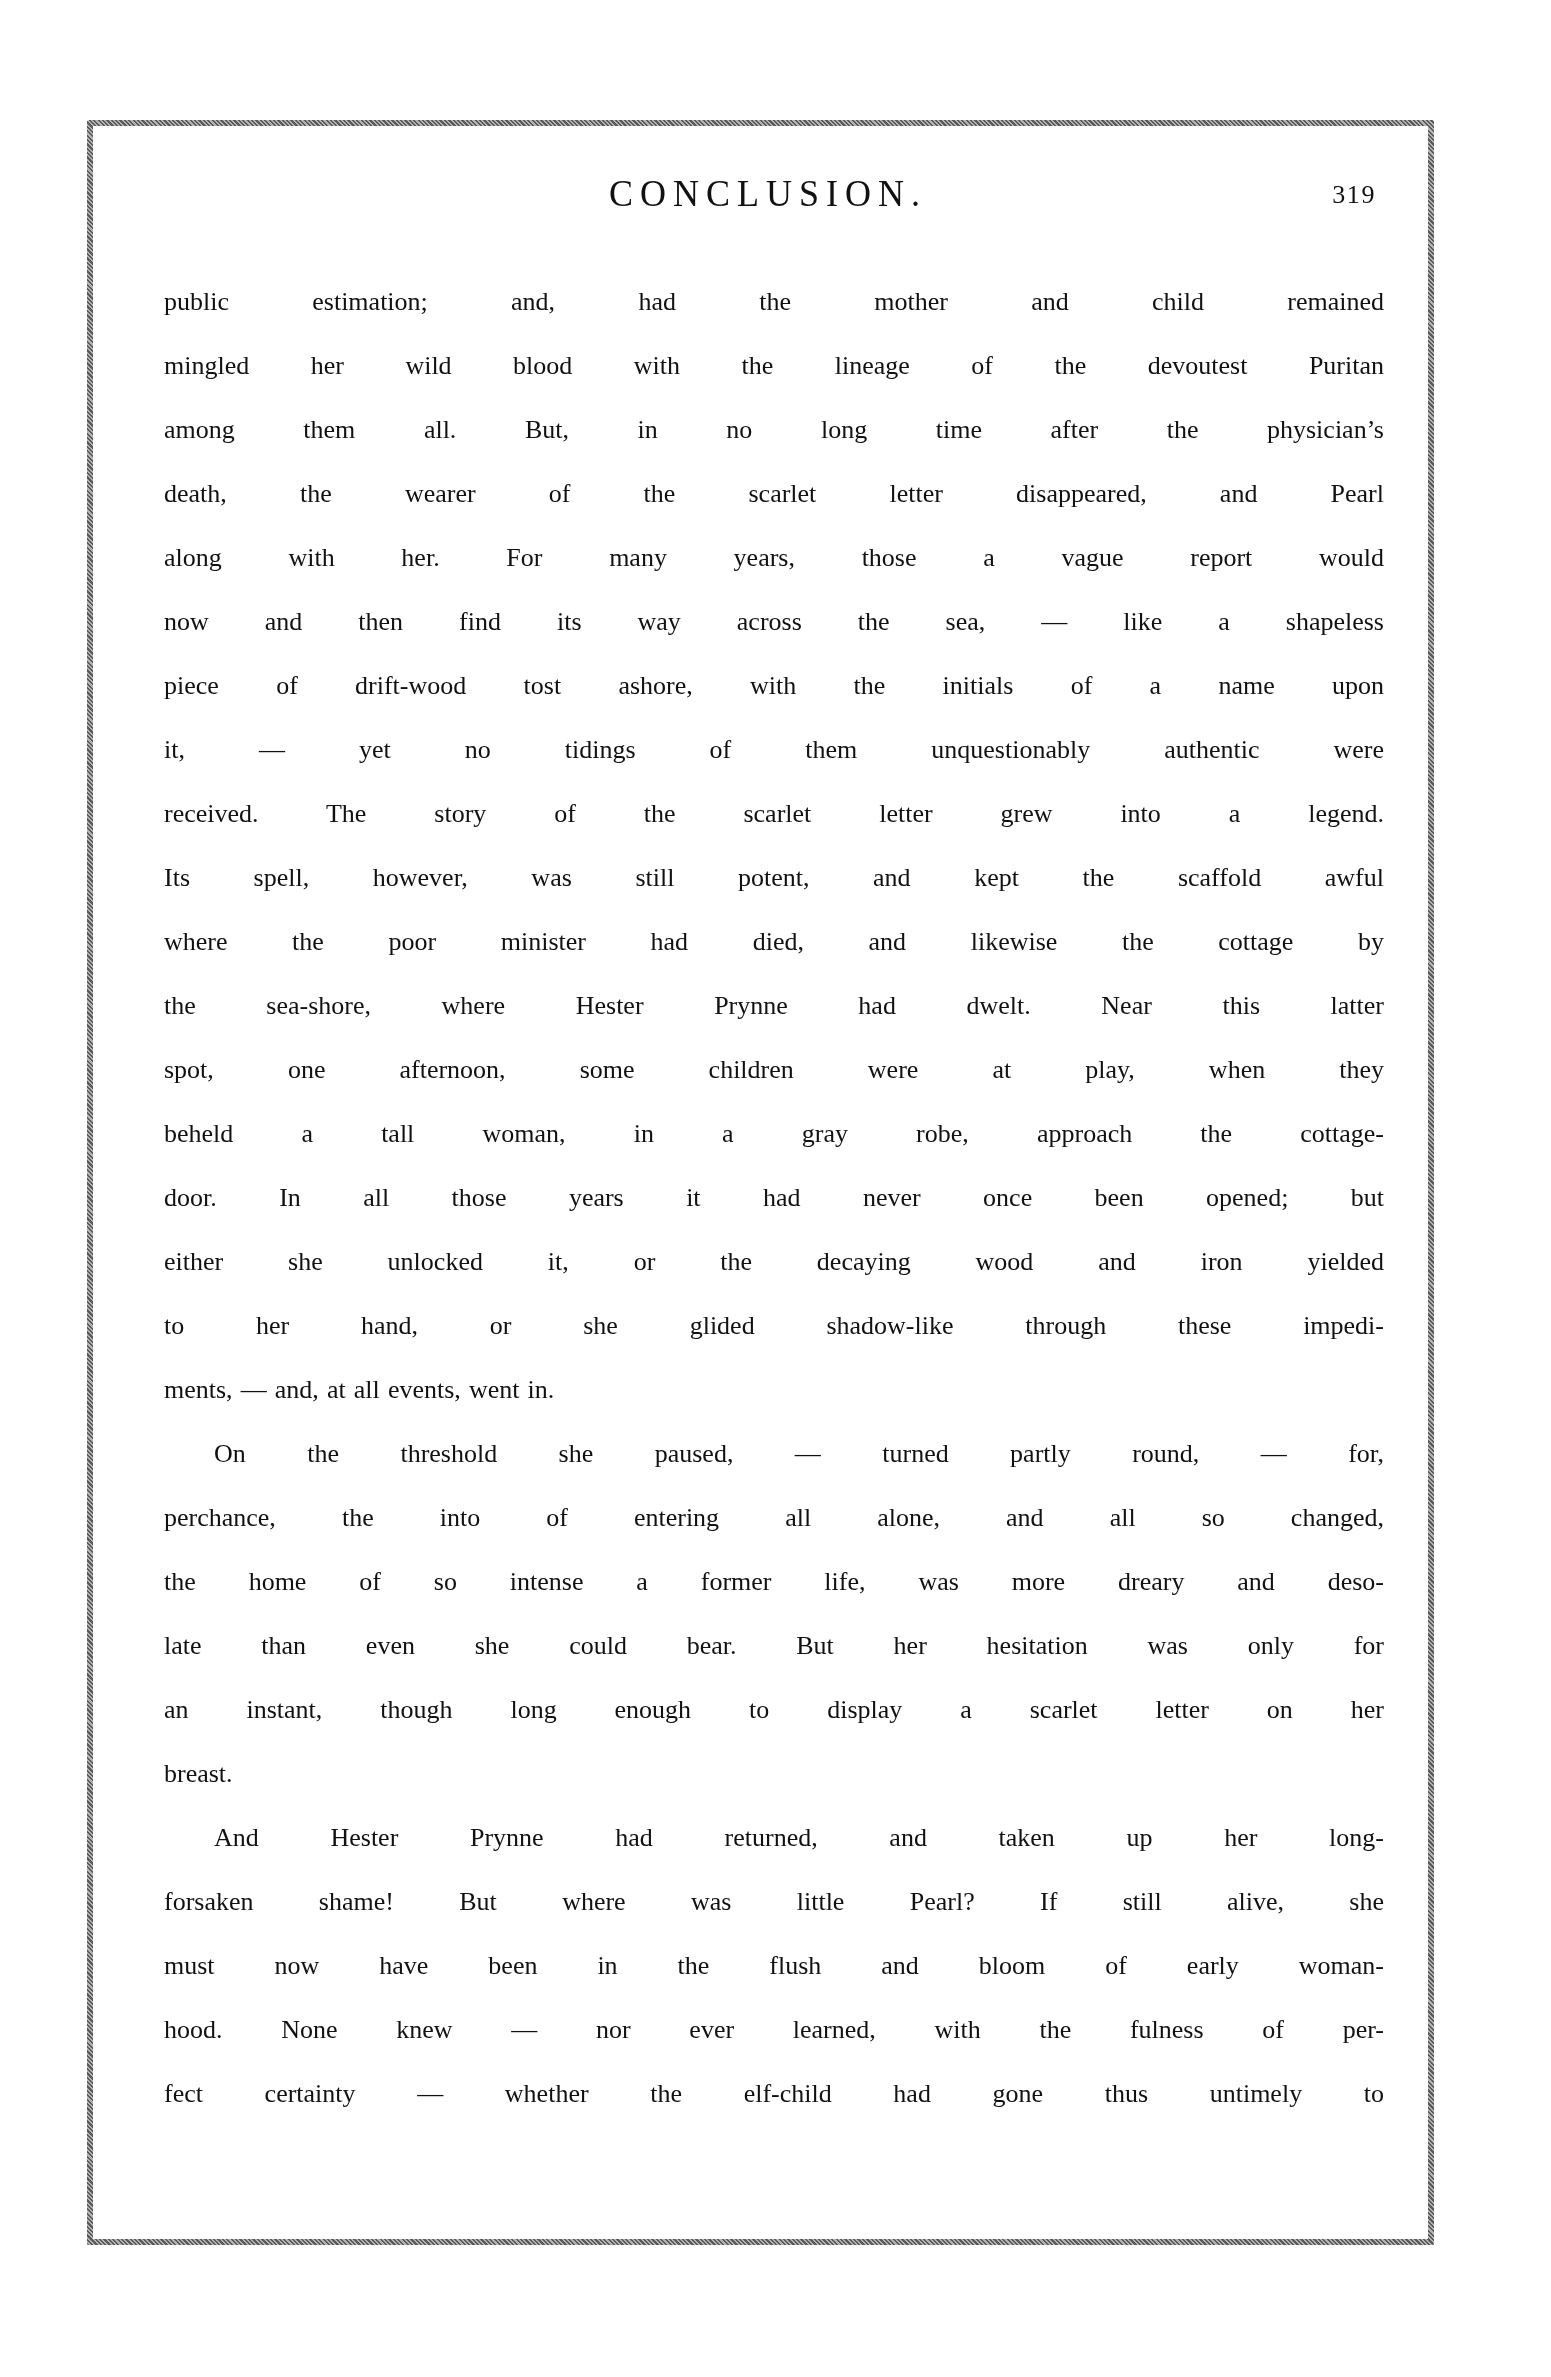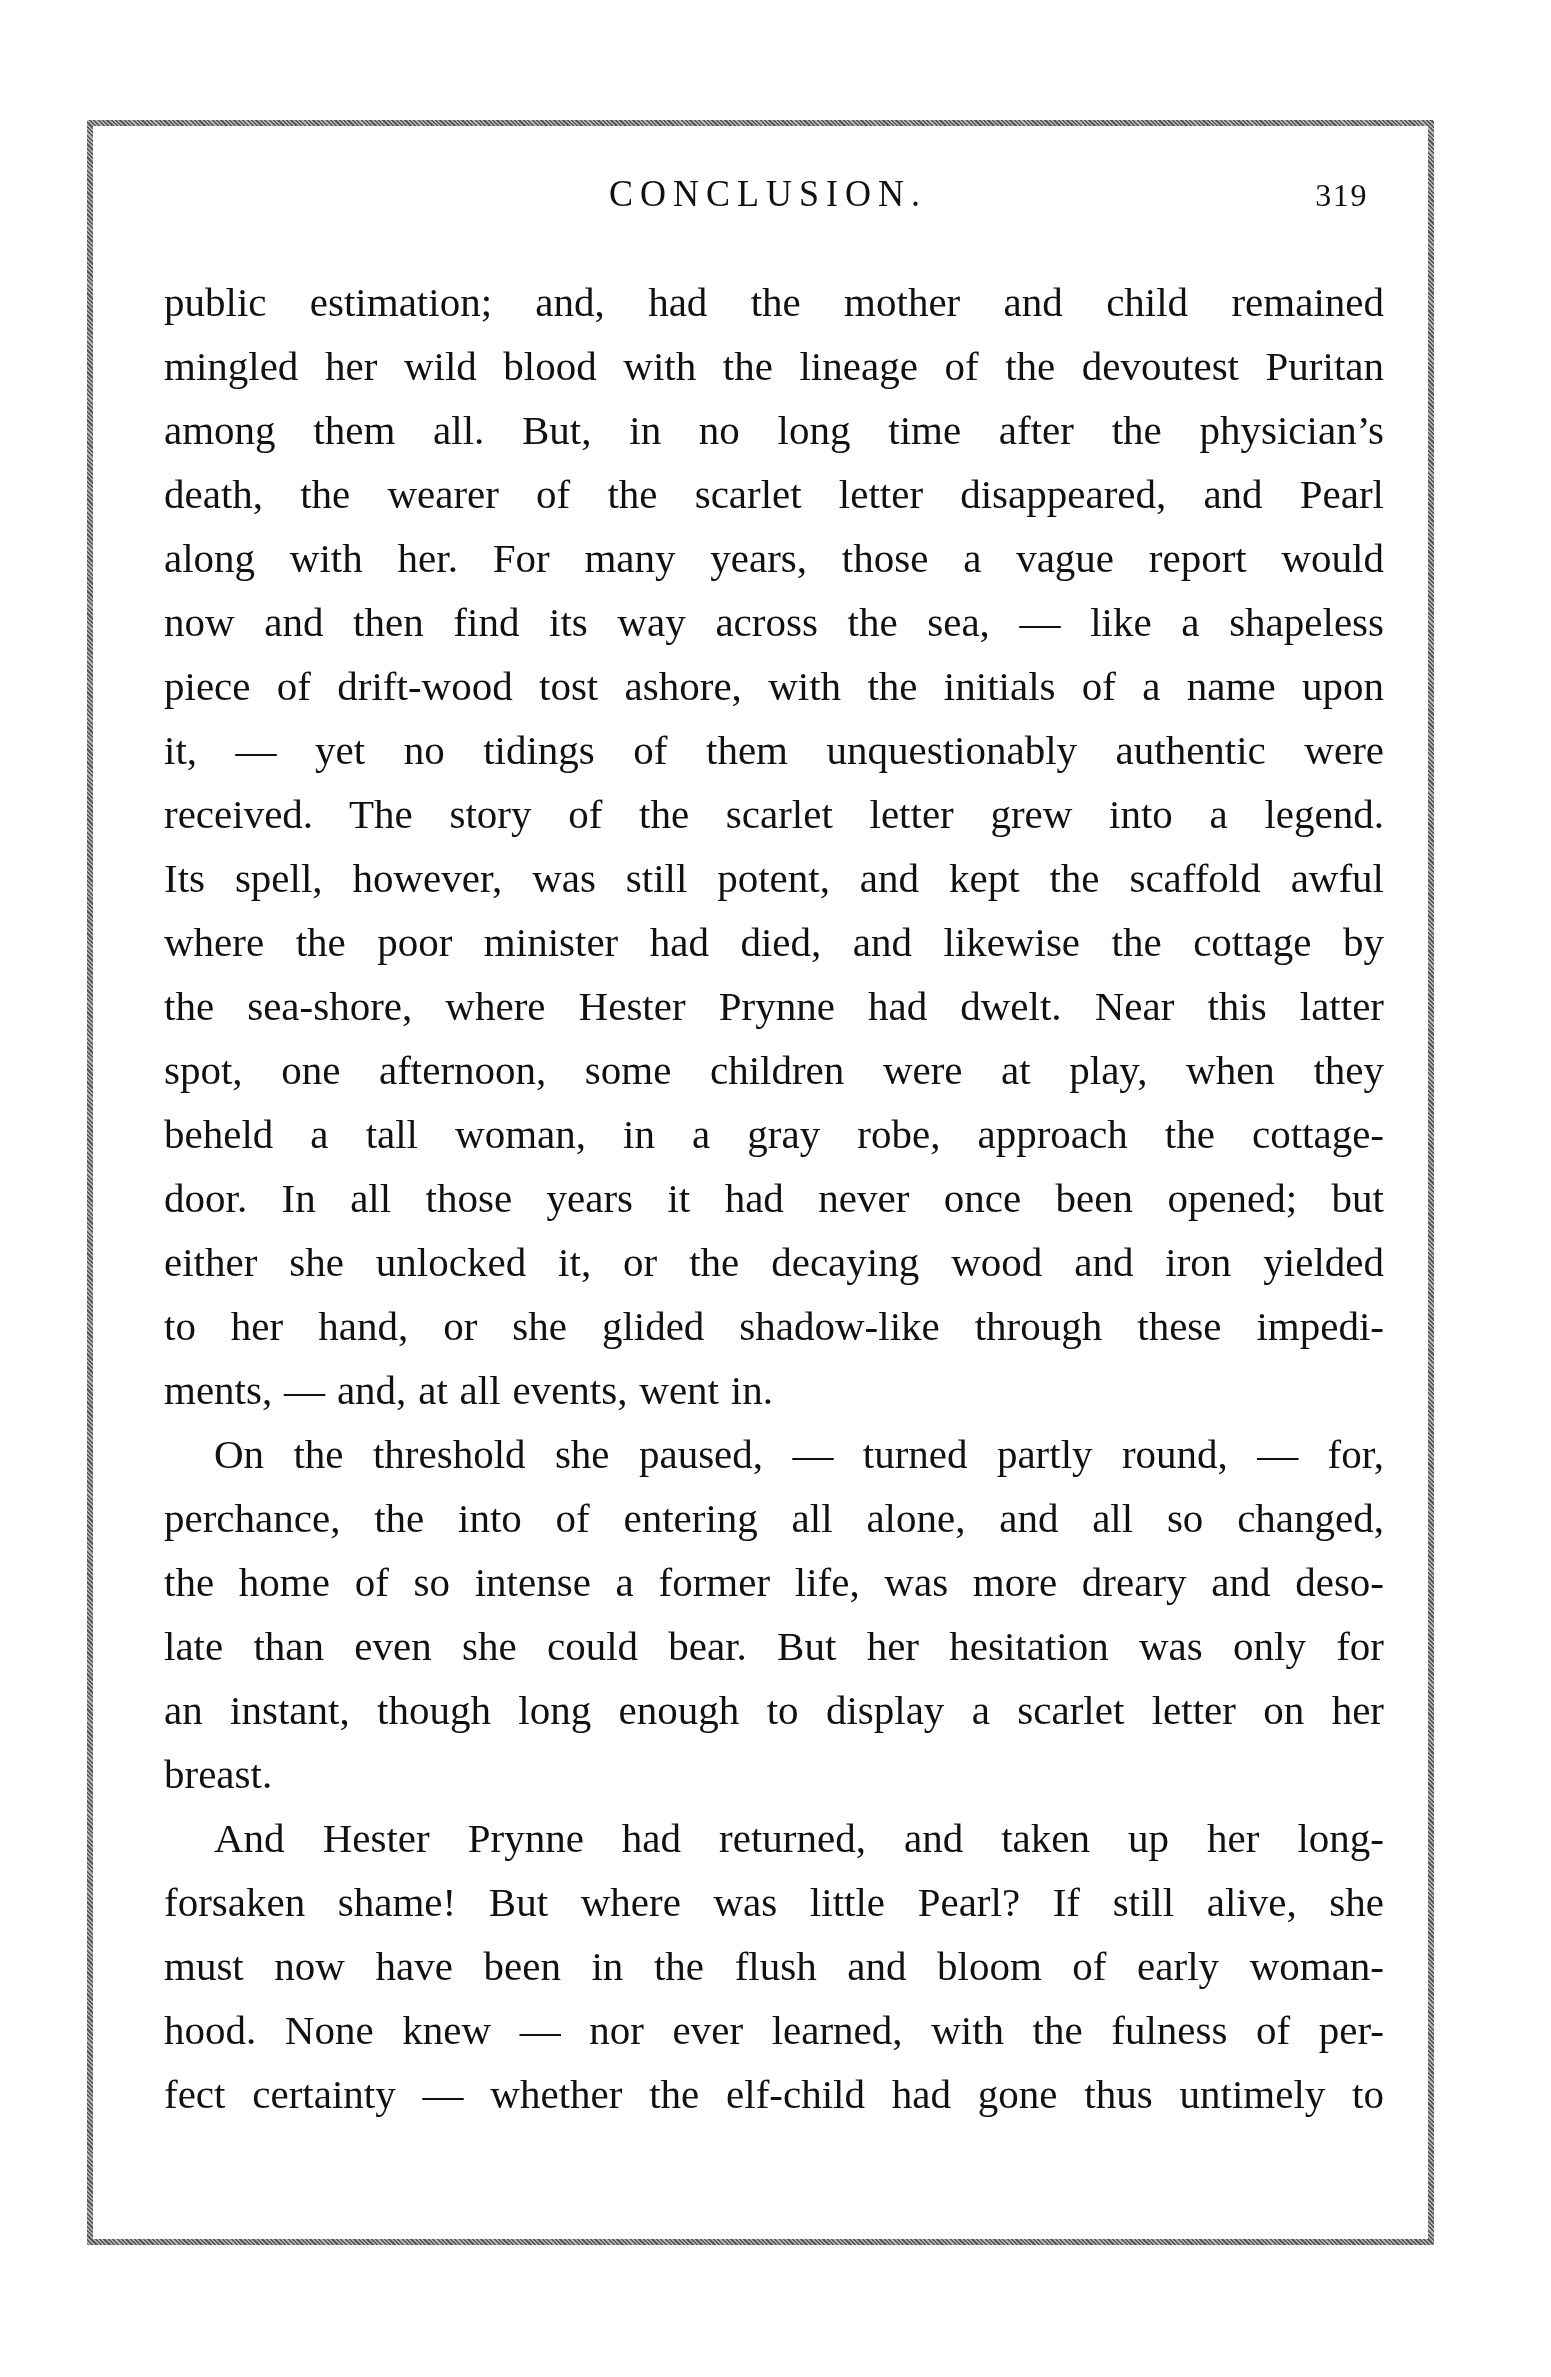--- a/index.html
+++ b/index.html
@@ -50,35 +50,35 @@
       left: 445px;
       top: 0;
       font-size: 36px;
       letter-spacing: 7px;
       line-height: 50px;
       font-variant: small-caps;
       transform: scaleY(1.05);
     }
     .page-number {
       position: absolute;
-      right: 16px;
+      right: 8px;
       top: 1.6px;
-      font-size: 32px;
+      font-size: 26px;
       line-height: 50px;
       letter-spacing: 1.6px;
     }
     .body-text {
       position: absolute;
       left: 164px;
       top: 270px;
       width: 1220px;
     }
     .line {
       display: block;
-      font-size: 41px;
+      font-size: 26px;
       line-height: 64px;
       height: 64px;
       white-space: nowrap;
       text-align: justify;
       text-align-last: justify;
       word-spacing: 1.6px;
     }
     .line.last {
       text-align: center;
       text-align-last: left;

